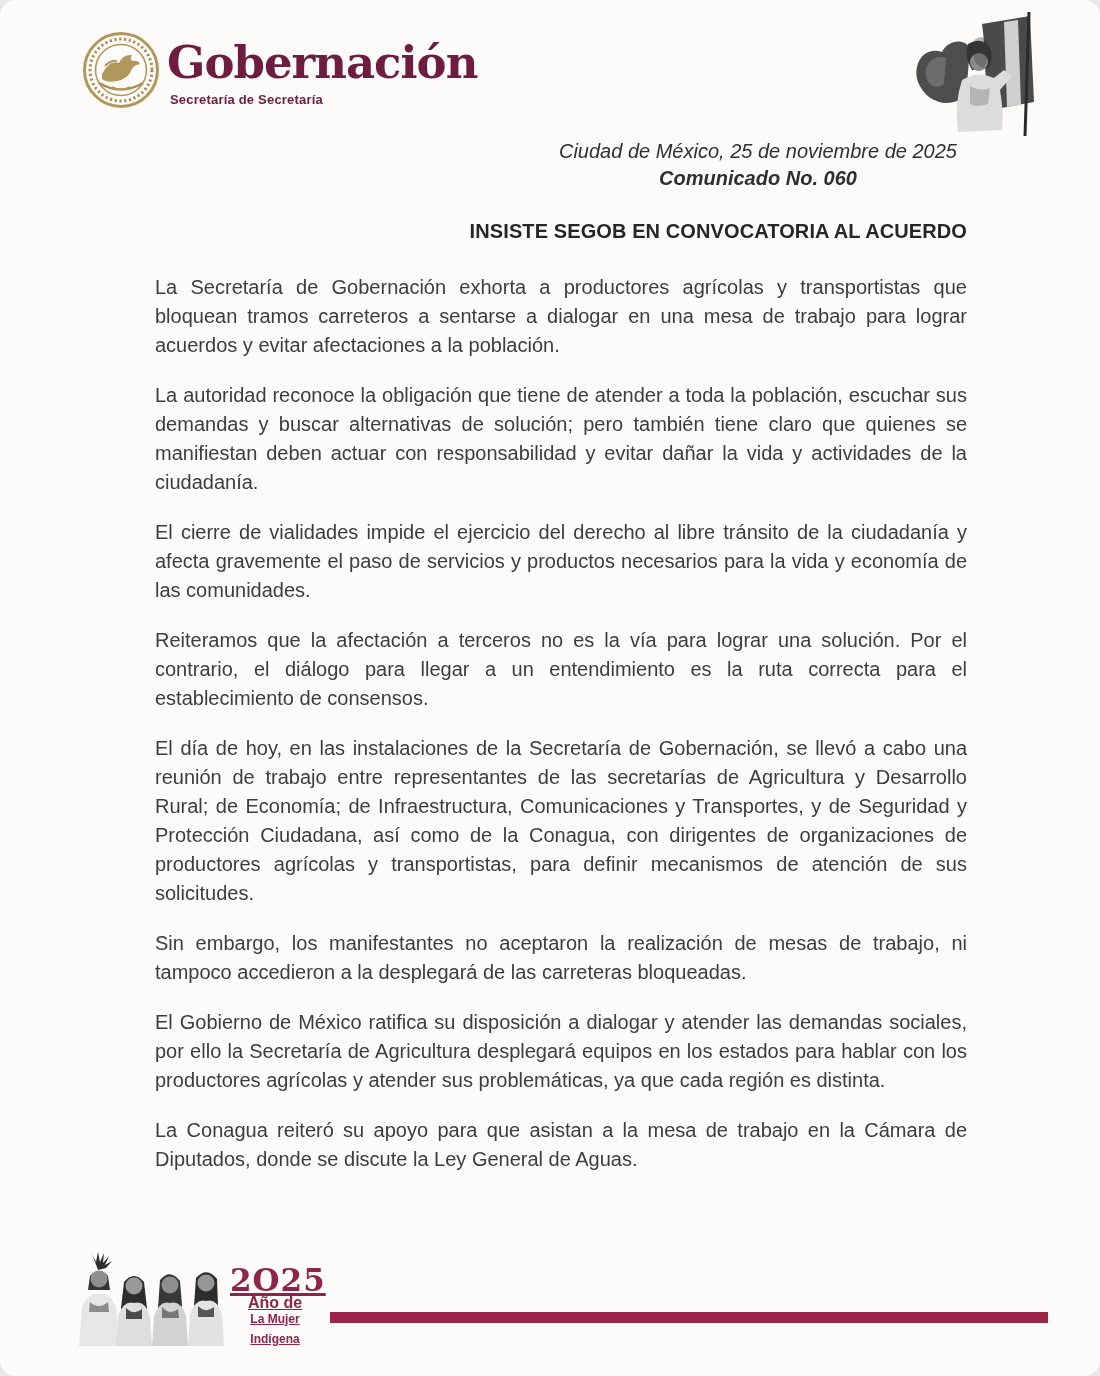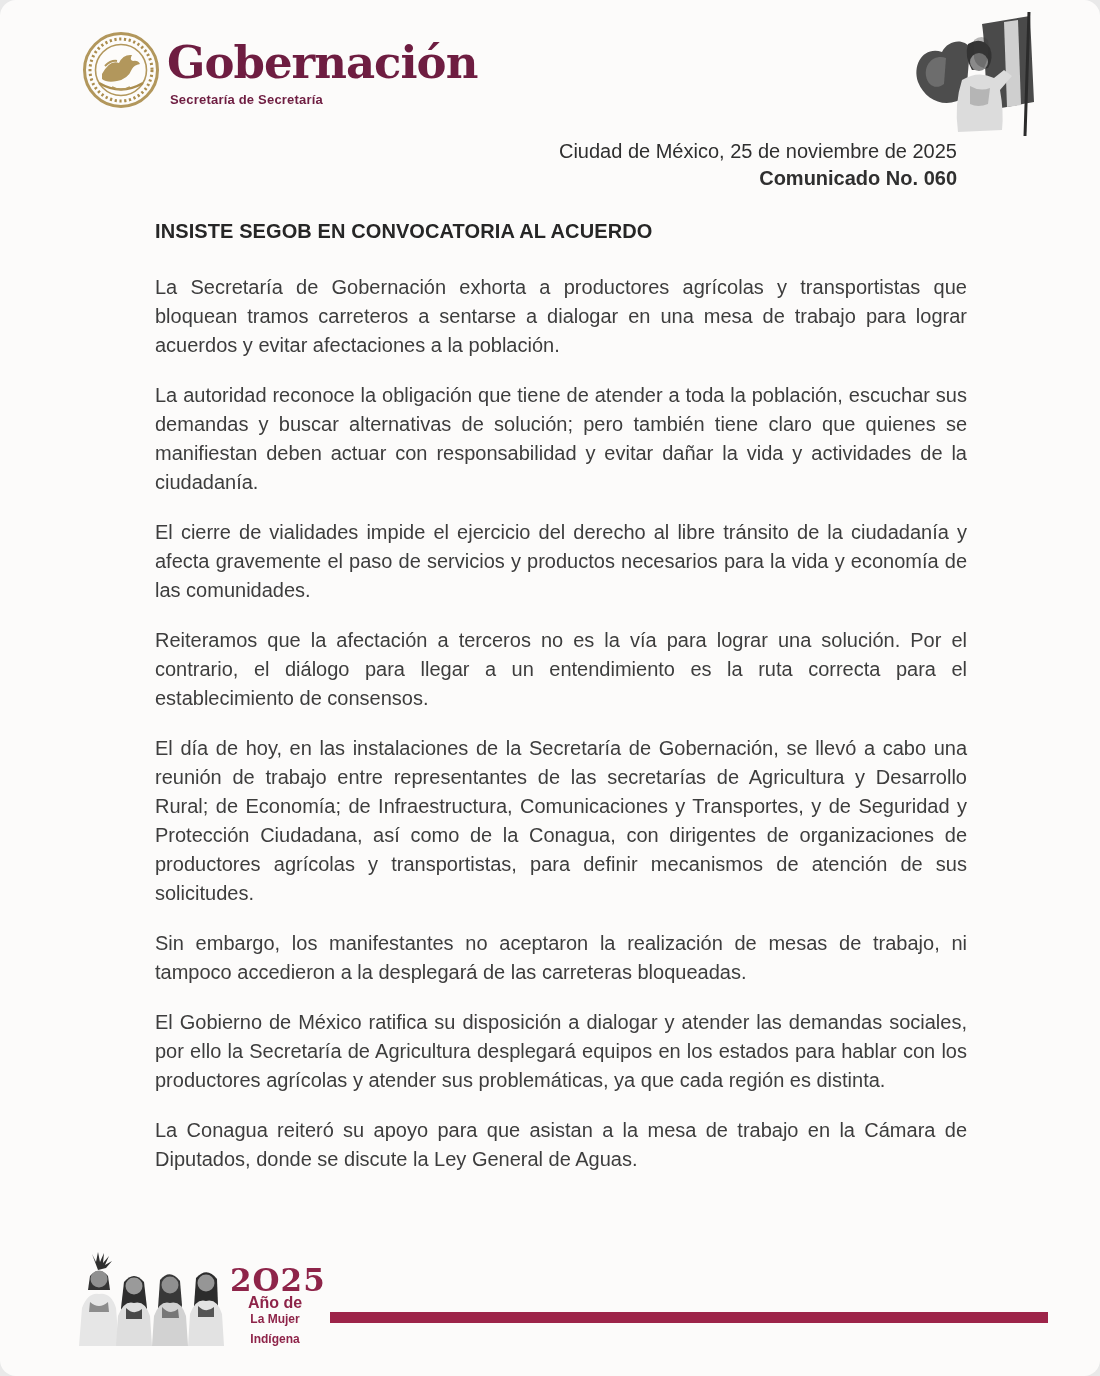--- a/index.html
+++ b/index.html
@@ -36,30 +36,31 @@
     letter-spacing:.2px;
     color:#6e1d41;
   }
   .flag-art{
     position:absolute; left:912px; top:10px; width:132px; height:128px;
   }
 
   
   .dateline-block{
     position:absolute; right:143px; top:138px;
-    text-align:right;
+    text-align:center;
     color:#2f2f2f;
+    font-style:italic;
   }
   .dateline{ font-size:20px; line-height:27px; }
   .comunicado{ font-size:20px; font-weight:bold; line-height:27px; }
 
   
   .doc-title{
     position:absolute; left:155px; top:220px; width:812px;
-    text-align:left;
+    text-align:right;
     font-size:20px;
     font-weight:bold;
     color:#262626;
     letter-spacing:.1px;
   }
   .doc-body{
     position:absolute; left:155px; top:271px; width:812px;
     color:#3d3d3d;
   }
   .doc-body p{
@@ -70,20 +71,21 @@
   }
 
   
   .women-art{
     position:absolute; left:76px; top:1250px; width:158px; height:96px;
   }
   .campaign{
     position:absolute; left:230px; top:1264px; width:90px;
     text-align:center;
     color:#8e2449;
+    text-decoration:underline;
   }
   .campaign .year{
     font-family:"DejaVu Serif", serif;
     font-weight:bold;
     font-size:31px;
     line-height:32px;
     letter-spacing:1px;
   }
   .campaign .small{
     font-size:16px; font-weight:bold; line-height:13px;

